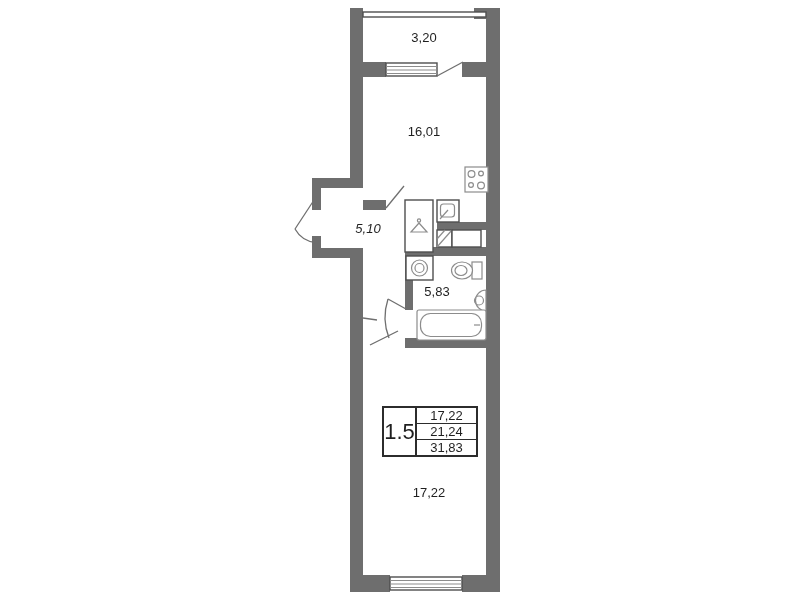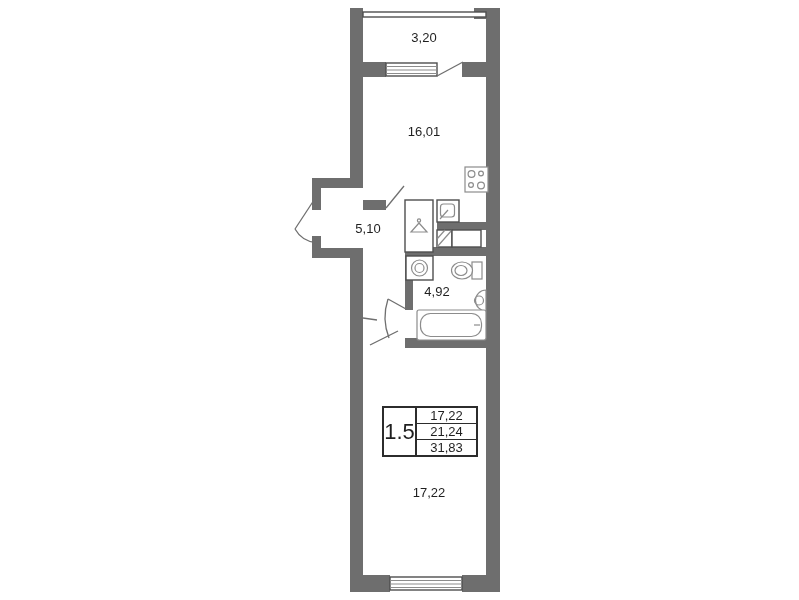--- a/index.html
+++ b/index.html
@@ -186,22 +186,22 @@
 
     <g>
       <rect class="fixture" x="417" y="310" width="69" height="30" rx="2"></rect>
       <rect class="fixture-line" x="420.5" y="313.5" width="61" height="23" rx="10"></rect>
       <line class="fixture-line" x1="474" y1="325" x2="480" y2="325"></line>
     </g>
   </svg>
 
   <div class="room-label" style="left:424px; top:37px;">3,20</div>
   <div class="room-label" style="left:424px; top:131px;">16,01</div>
-  <div class="room-label" style="left:368px; top:228px;">5,10</div>
-  <div class="room-label" style="left:437px; top:291px;">4,92</div>
+  <div class="room-label" style="left:368px; top:228px;font-style:italic;">5,10</div>
+  <div class="room-label" style="left:437px; top:291px;">5,83</div>
   <div class="room-label" style="left:429px; top:492px;">17,22</div>
 
   <div class="info-table">
     <div class="cell-rooms">1.5</div>
     <div class="col-areas">
       <div class="area-row">17,22</div>
       <div class="area-row">21,24</div>
       <div class="area-row">31,83</div>
     </div>
   </div>

